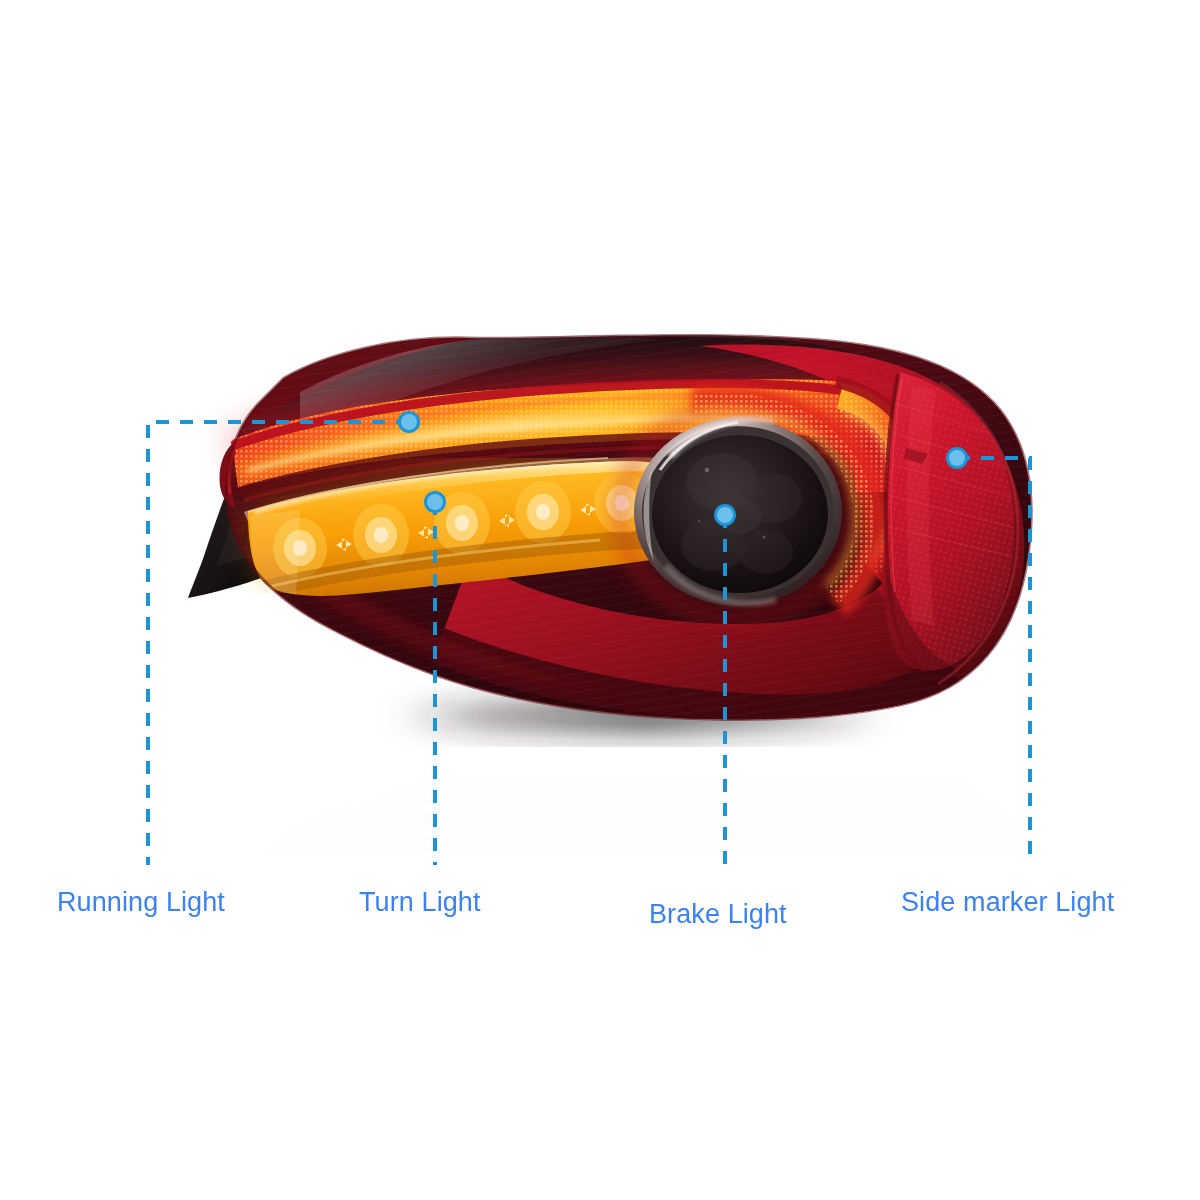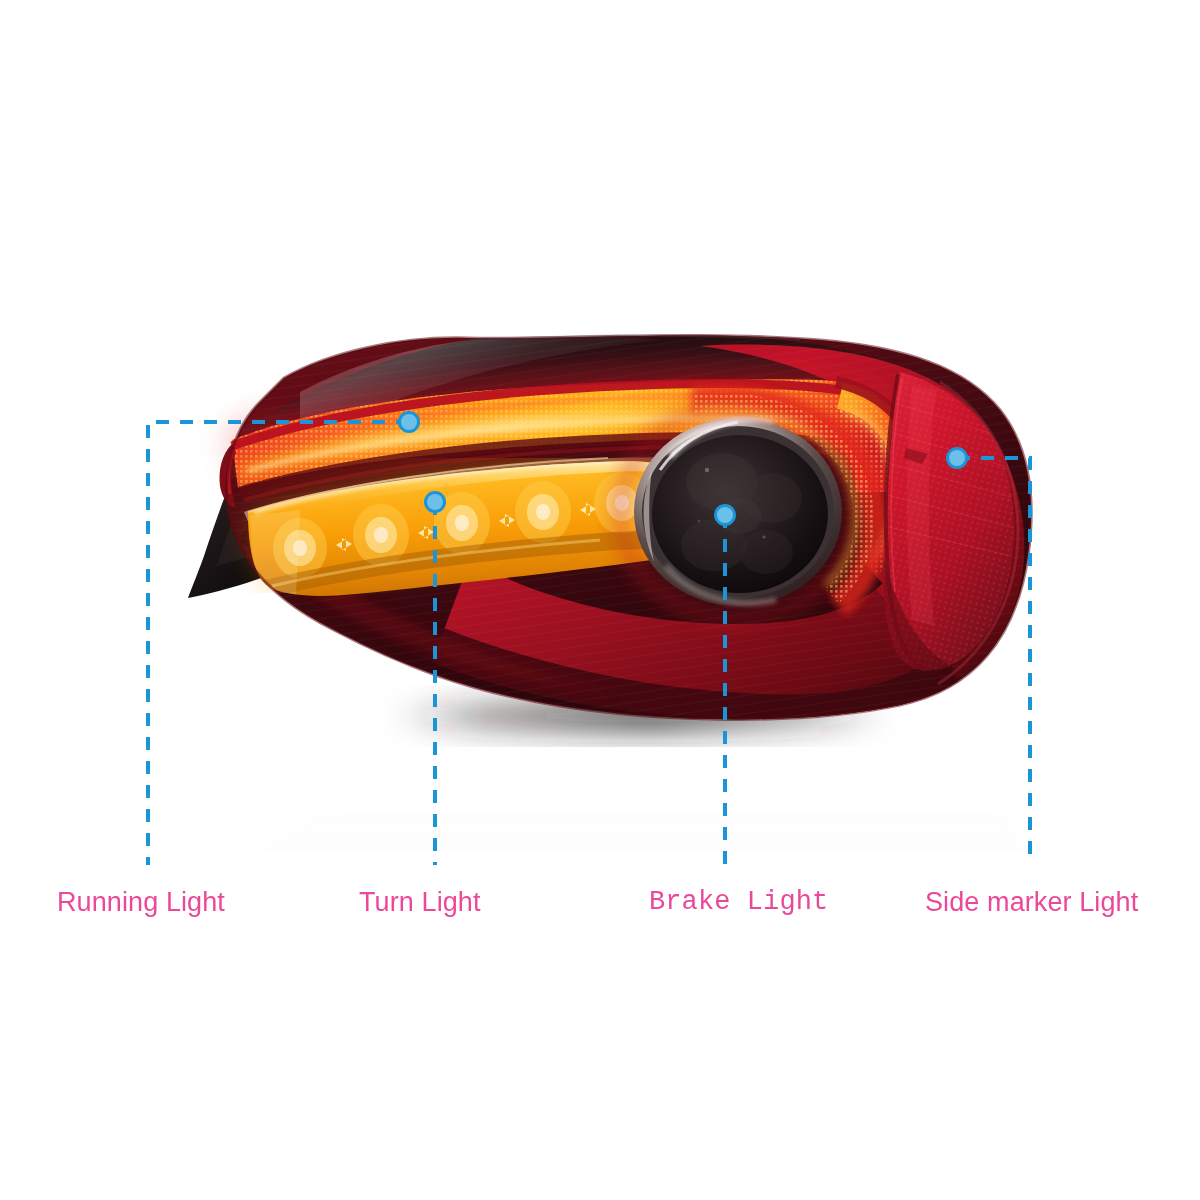--- a/index.html
+++ b/index.html
@@ -33,29 +33,29 @@
     left: 0;
     top: 885px;
     width: 1200px;
     height: 50px;
   }
   .callout-label {
     position: absolute;
     font-family: "Liberation Sans", sans-serif;
     font-size: 27px;
     font-weight: 400;
-    color: #ec4899;
+    color: #3b82f6;
     white-space: nowrap;
     letter-spacing: 0.1px;
     line-height: 34px;
   }
   .lbl-running  { left: 57px;  top: 0; }
   .lbl-turn     { left: 359px; top: 0; }
-  .lbl-brake    { left: 649px; top: 0; font-family: Liberation Mono, monospace; }
-  .lbl-side     { left: 901px; top: 0; margin-left: 24px; }
+  .lbl-brake    { left: 649px; top: 12px; }
+  .lbl-side     { left: 901px; top: 0; }
 </style>
 </head>
 <body>
 
 <div id="stage">
 
   <svg id="diagram-svg" viewBox="0 0 1200 1200">
     <defs>
 
       <linearGradient id="gBodyTop" x1="0" y1="0" x2="0.25" y2="1">

